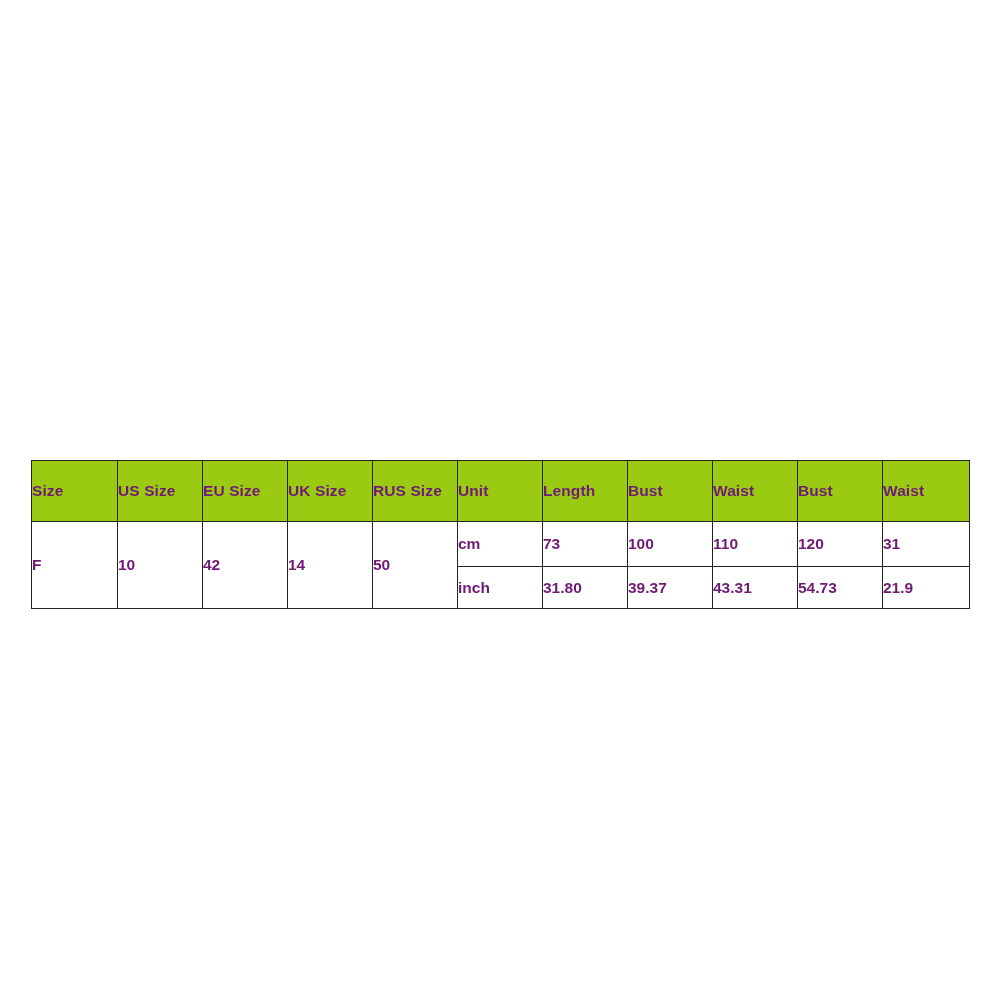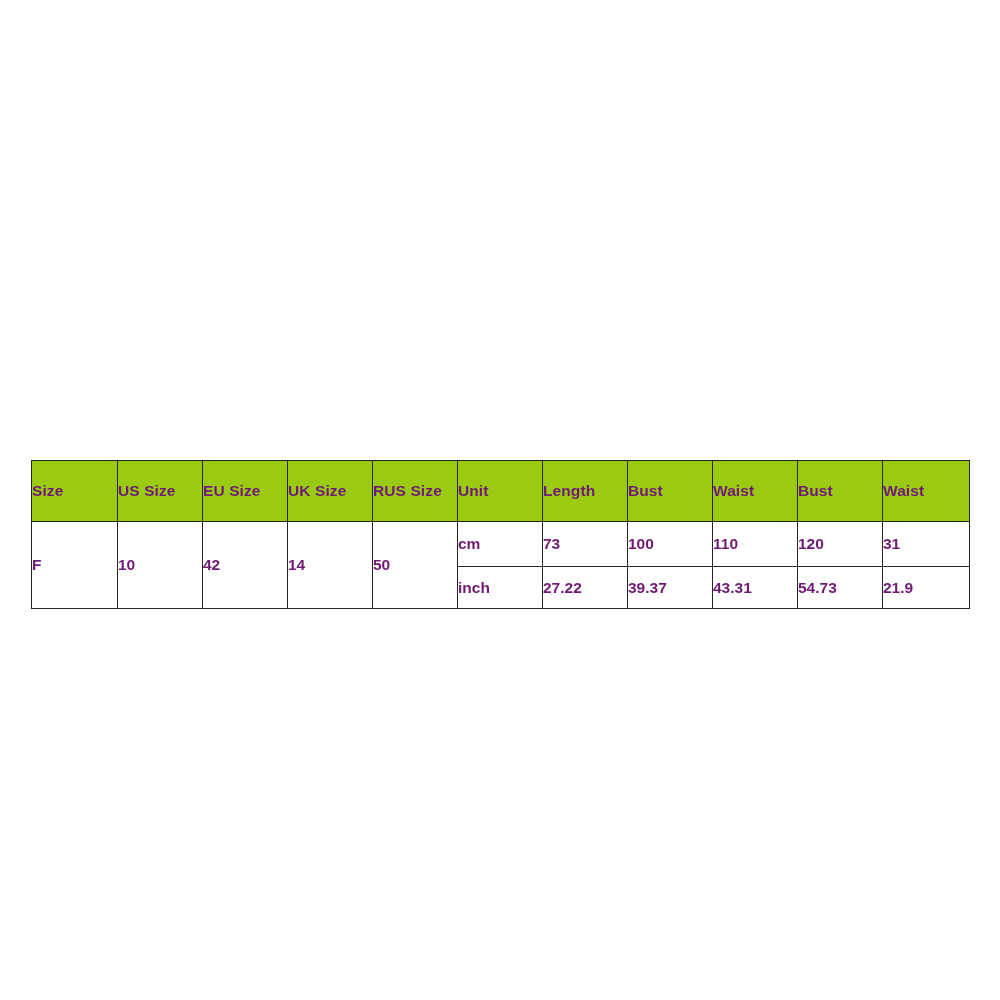--- a/index.html
+++ b/index.html
@@ -114,21 +114,21 @@
         <td class="merged-cell" rowspan="2">50</td>
         <td>cm</td>
         <td>73</td>
         <td>100</td>
         <td>110</td>
         <td>120</td>
         <td>31</td>
       </tr>
       <tr class="row-inch">
         <td>inch</td>
-        <td>27.22</td>
+        <td>31.80</td>
         <td>39.37</td>
         <td>43.31</td>
         <td>54.73</td>
         <td>21.9</td>
       </tr>
     </tbody>
   </table>
 </div>
 
 </body></html>

